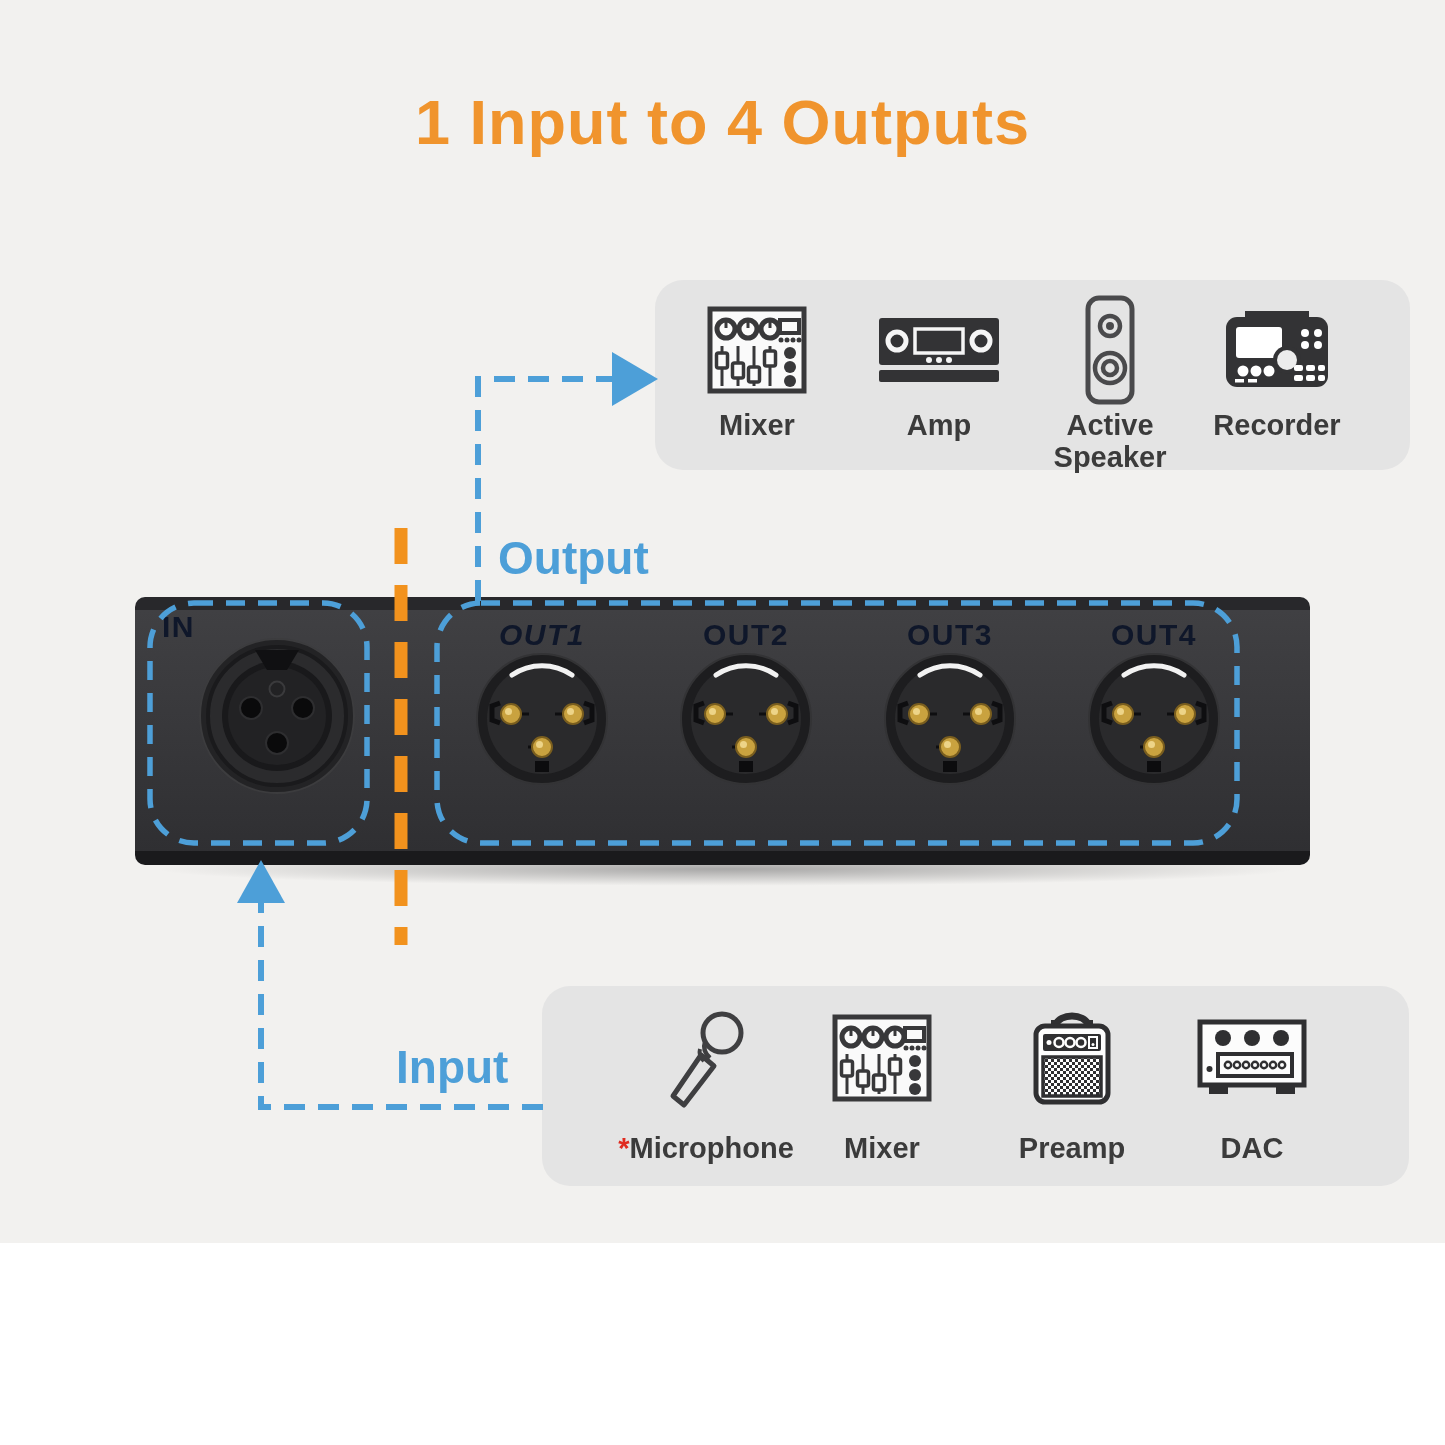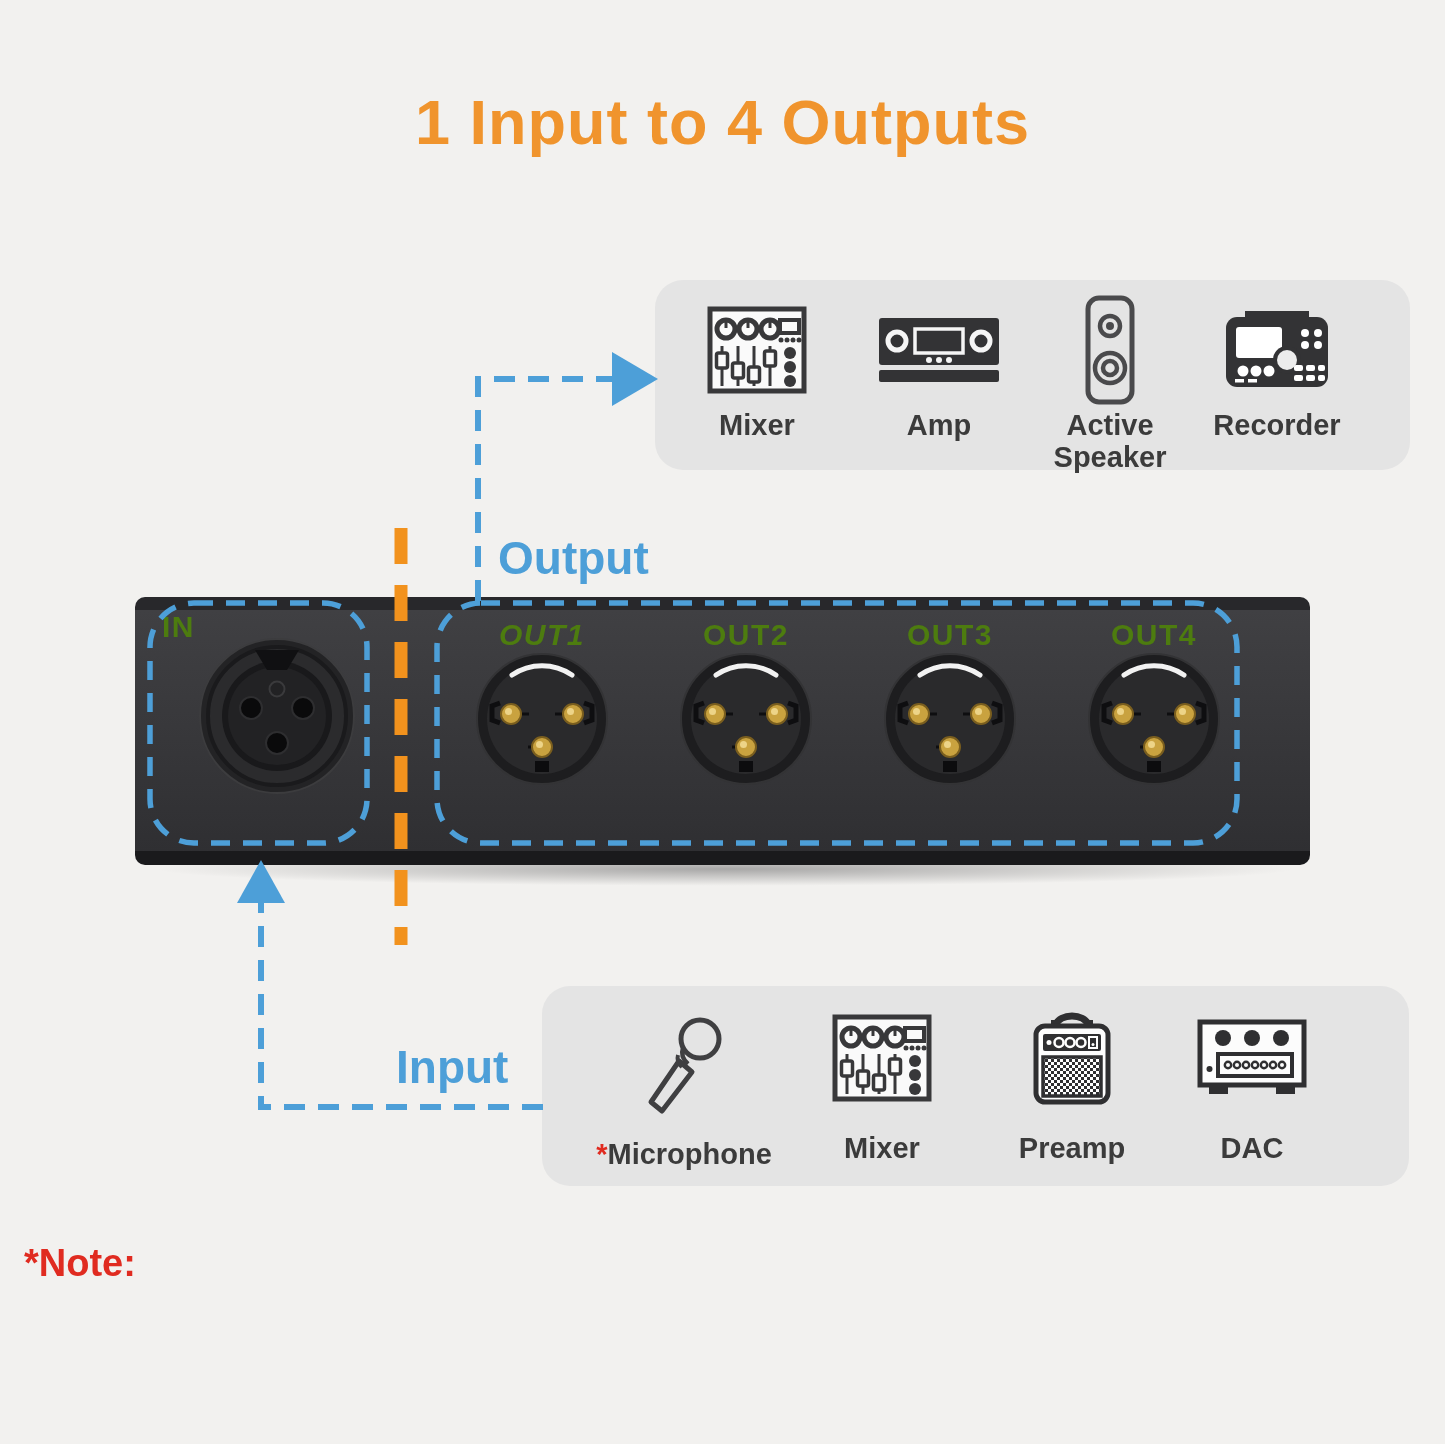--- a/index.html
+++ b/index.html
@@ -1,17 +1,17 @@
 <!DOCTYPE html>
 <html style="--accent-orange: #F0942D; --dash-orange: #F2921D; --accent-blue: #4D9FD8; --note-red: #E02B20; --panel-gray: #E4E4E4; --text-dark: #3B3B3B;"><head>
 <meta charset="utf-8">
 <style>
   html,body{margin:0;padding:0;}
   #canvas{
-    position:relative;width:1445px;height:1444px;overflow:hidden;
+    position:relative;width:1445px;height:1243px;overflow:hidden;
     background:#F2F1EF;
     font-family:"Liberation Sans", sans-serif;
   }
   
   #title{
     position:absolute;top:86px;left:0;width:100%;text-align:center;
     font-size:63px;font-weight:bold;color:var(--accent-orange);letter-spacing:1px;
   }
   
   .panel{position:absolute;background:var(--panel-gray);border-radius:28px;}
@@ -38,21 +38,21 @@
     position:absolute;left:135px;top:597px;width:1175px;height:268px;
     border-radius:10px;overflow:hidden;
   }
   #device .device-top{position:absolute;top:0;left:0;right:0;height:13px;background:#28282B;}
   #device .device-face{
     position:absolute;top:13px;left:0;right:0;height:241px;
     background:linear-gradient(180deg,#404043 0%, #38383B 48%, #2F2F32 100%);
   }
   #device .device-bottom{position:absolute;top:254px;left:0;right:0;height:14px;background:#1A1A1C;}
   .port-label{
-    position:absolute;font-weight:bold;color:#4d7c0f;font-size:30px;letter-spacing:1.5px;
+    position:absolute;font-weight:bold;color:#0f172a;font-size:30px;letter-spacing:1.5px;
   }
   .xlr{position:absolute;}
   
   #overlay{position:absolute;left:0;top:0;width:1445px;height:1445px;pointer-events:none;}
   .orange-dash{stroke:var(--dash-orange);stroke-width:13;stroke-dasharray:36 21;fill:none;}
   .blue-dash{stroke:var(--accent-blue);stroke-width:6;stroke-dasharray:21 13;fill:none;}
   .blue-dash-rect{stroke:var(--accent-blue);stroke-width:5.5;stroke-dasharray:19 13;fill:none;}
   .blue-fill{fill:var(--accent-blue);}
   .flow-label{
     position:absolute;font-size:46px;font-weight:bold;color:var(--accent-blue);
@@ -252,21 +252,21 @@
       <circle cx="-31" cy="-5" r="10" fill="#C9A23F" stroke="#7A5E1E" stroke-width="2"></circle>
       <circle cx="31" cy="-5" r="10" fill="#C9A23F" stroke="#7A5E1E" stroke-width="2"></circle>
       <circle cx="0" cy="28" r="10" fill="#C9A23F" stroke="#7A5E1E" stroke-width="2"></circle>
       <circle cx="-33.5" cy="-7.5" r="3.5" fill="#EDD488"></circle>
         <circle cx="28.5" cy="-7.5" r="3.5" fill="#EDD488"></circle>
         <circle cx="-2.5" cy="25.5" r="3.5" fill="#EDD488"></circle>
     </svg>
   </div>
 
   <div id="bottom-panel" class="panel">
-    <div class="col" style="left:52px;width:180px;margin-top:6px;">
+    <div class="col" style="left:74px;width:180px;">
       <div class="icon-row">
         <svg width="92" height="104" viewBox="0 0 92 104">
           <circle cx="62" cy="27" r="19" fill="none" stroke="#3F3F41" stroke-width="5"></circle>
           <path d="M45 36 q-3 9 5 16" fill="none" stroke="#3F3F41" stroke-width="4.5"></path>
           <path d="M40 43 q-2 7 4 12" fill="none" stroke="#3F3F41" stroke-width="4"></path>
           <polygon points="41,49 13,90 24,99 54,60" fill="none" stroke="#3F3F41" stroke-width="5" stroke-linejoin="round"></polygon>
         </svg>
       </div>
       <div class="dev-label"><span class="red">*</span><span>Microphone</span></div>
     </div>

